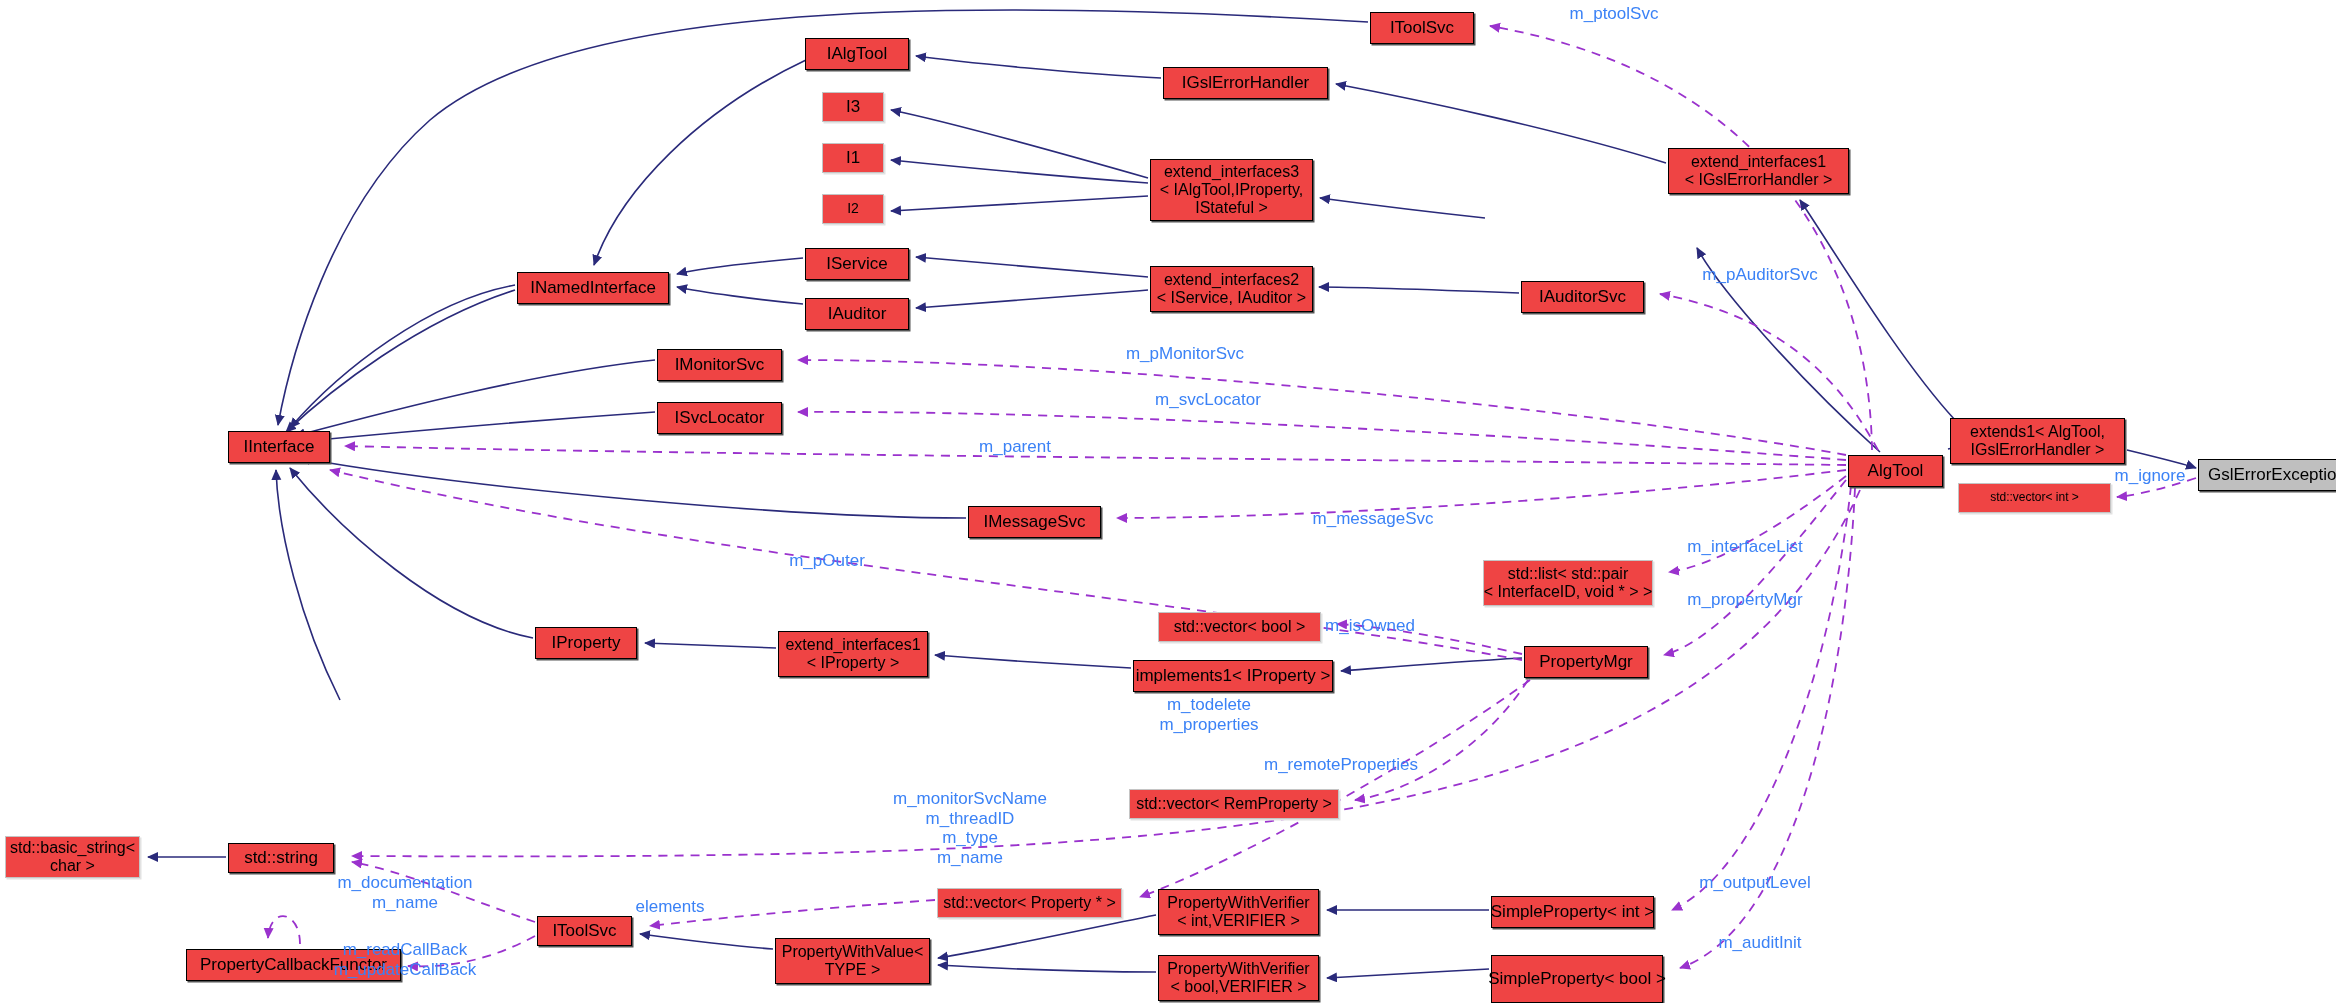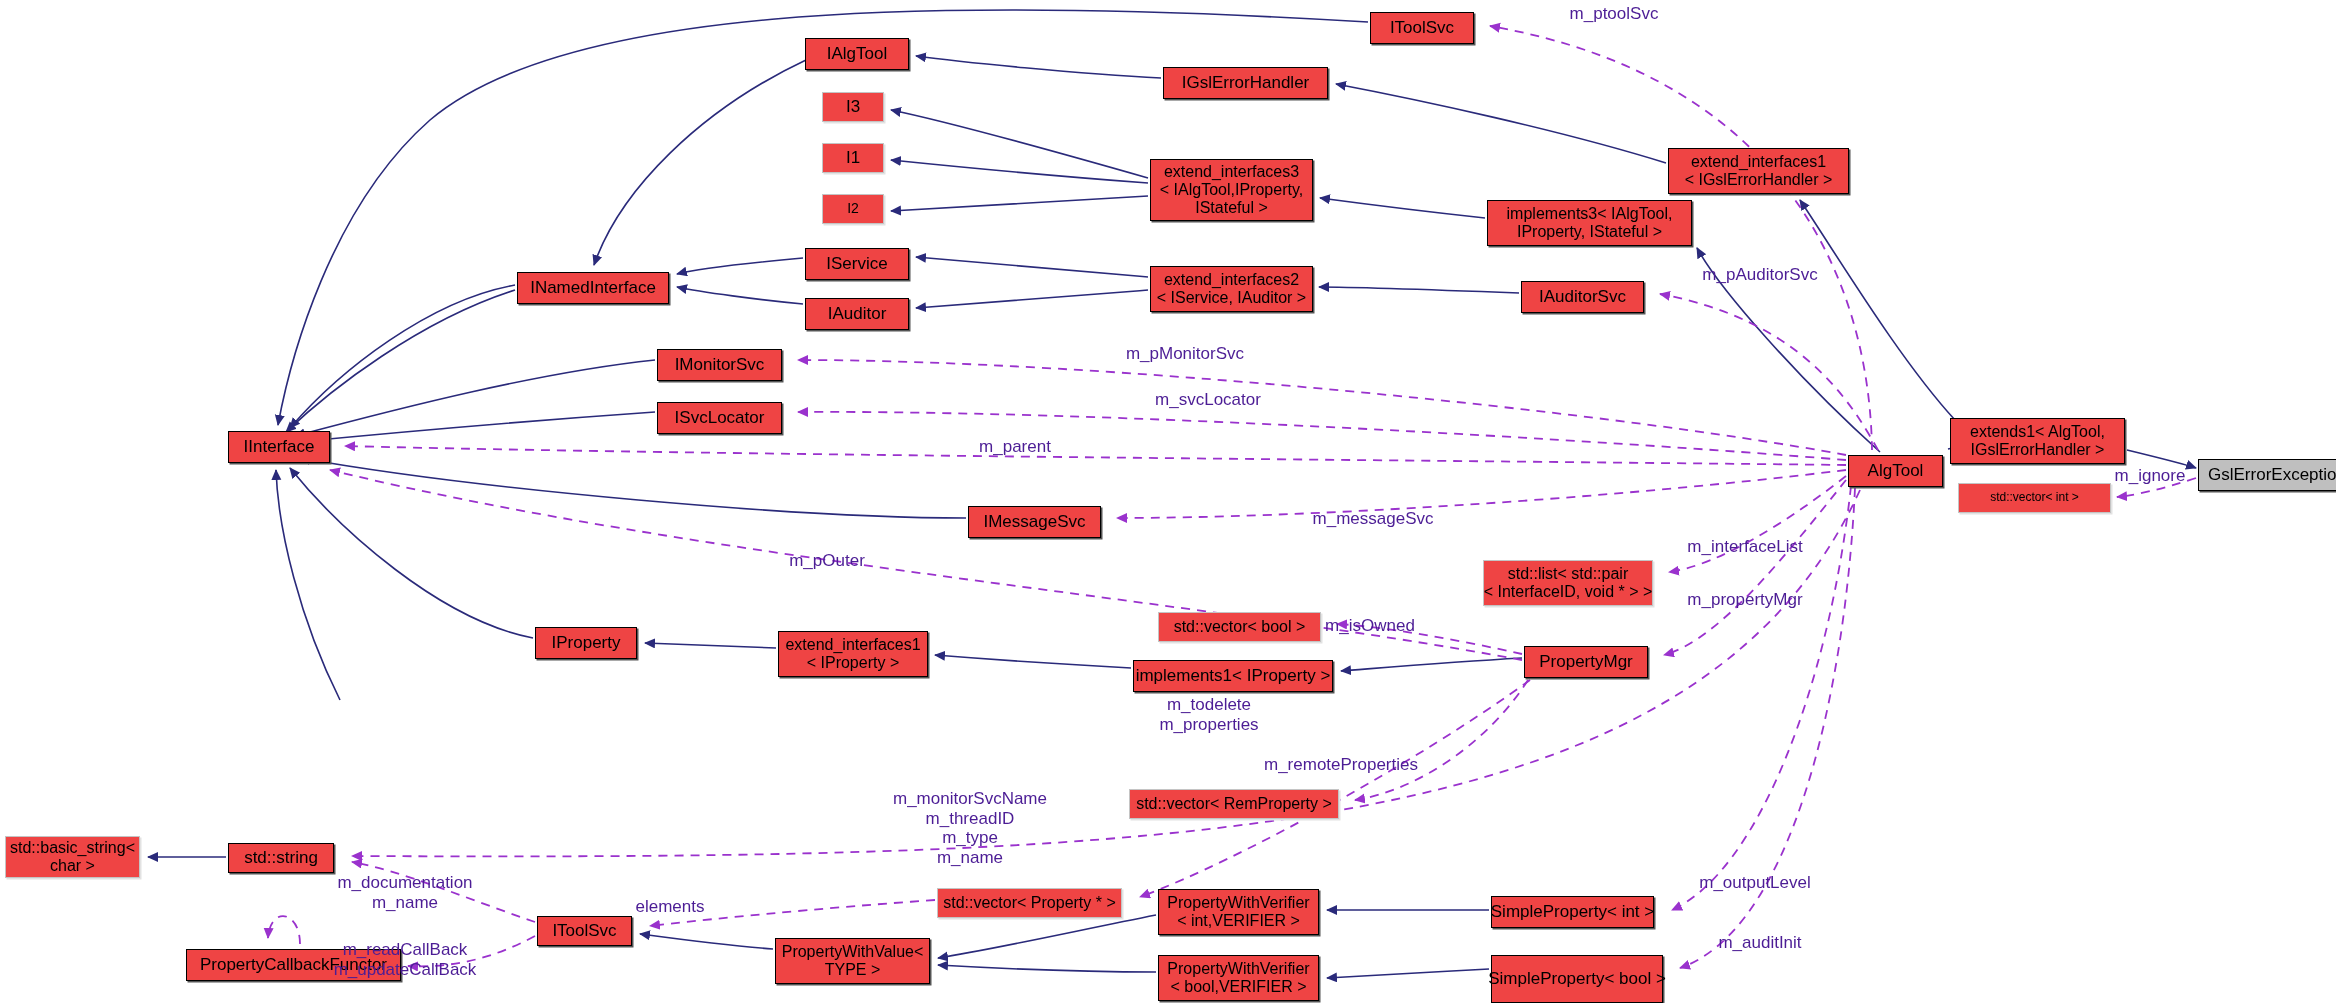--- a/index.html
+++ b/index.html
@@ -8,21 +8,21 @@
   svg.edges{position:absolute;left:0;top:0;width:2336px;height:1003px;pointer-events:none;}
   .node{position:absolute;box-sizing:border-box;display:flex;align-items:center;justify-content:center;
         text-align:center;line-height:1.12;color:#000;background:#ef4444;}
   .node .lbl{display:block;white-space:pre;}
   
   .n-class{border:1px solid #000;box-shadow:1.5px 1.5px 0 0 #555;}
   
   .n-ext{border:1px solid #c4c4c4;box-shadow:1.5px 1.5px 0 0 #e2e2e2;}
   
   .n-hl{border:1px solid #000;background:#bfbfbf;box-shadow:1.5px 1.5px 0 0 #555;}
-  .elabel{position:absolute;color:#4c1d95;white-space:pre;text-align:center;line-height:1.15;}
+  .elabel{position:absolute;color:#3b82f6;white-space:pre;text-align:center;line-height:1.15;}
 </style>
 </head>
 <body>
 
 <div id="canvas">
 
   <svg class="edges" viewBox="0 0 2336 1003" xmlns="http://www.w3.org/2000/svg">
     <defs>
       <marker id="ah-inh" markerWidth="12" markerHeight="12" refX="10" refY="5" orient="auto" markerUnits="userSpaceOnUse">
         <path d="M0,0 L11,5 L0,10 Z" fill="#2a2a7a"></path>
@@ -164,24 +164,20 @@
       <span class="lbl">I2</span>
     </div>
   <div class="node n-class" style="left:1150px;top:159px;width:163px;height:62px;font-size:16px">
       <span class="lbl">extend_interfaces3
 &lt; IAlgTool,IProperty,
 IStateful &gt;</span>
     </div>
   <div class="node n-class" style="left:1668px;top:148px;width:181px;height:46px;font-size:16px">
       <span class="lbl">extend_interfaces1
 &lt; IGslErrorHandler &gt;</span>
-    </div>
-  <div class="node n-class" style="left:1487px;top:200px;width:205px;height:46px;font-size:16px">
-      <span class="lbl">implements3&lt; IAlgTool,
-IProperty, IStateful &gt;</span>
     </div>
   <div class="node n-class" style="left:517px;top:272px;width:152px;height:32px;font-size:17px">
       <span class="lbl">INamedInterface</span>
     </div>
   <div class="node n-class" style="left:805px;top:248px;width:104px;height:32px;font-size:17px">
       <span class="lbl">IService</span>
     </div>
   <div class="node n-class" style="left:805px;top:298px;width:104px;height:32px;font-size:17px">
       <span class="lbl">IAuditor</span>
     </div>

